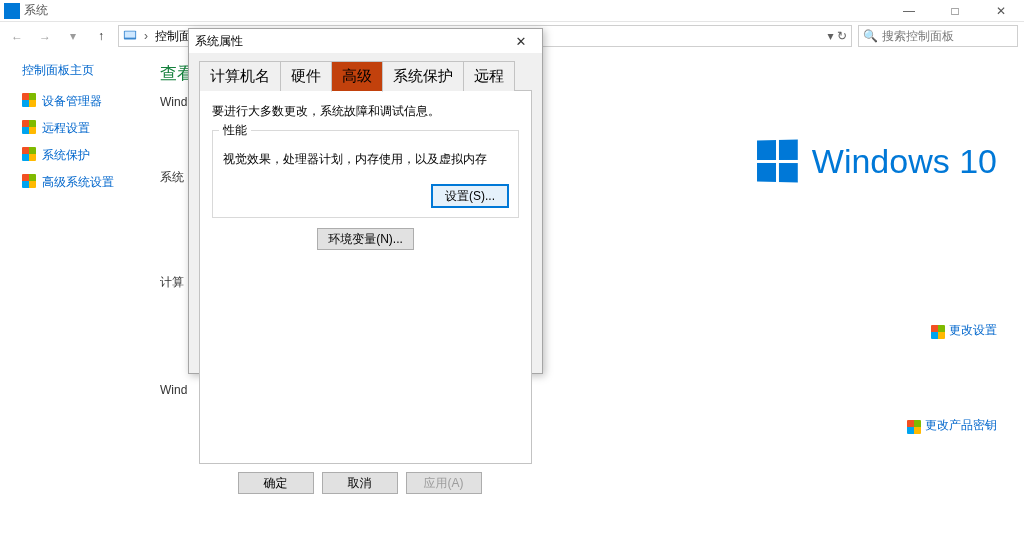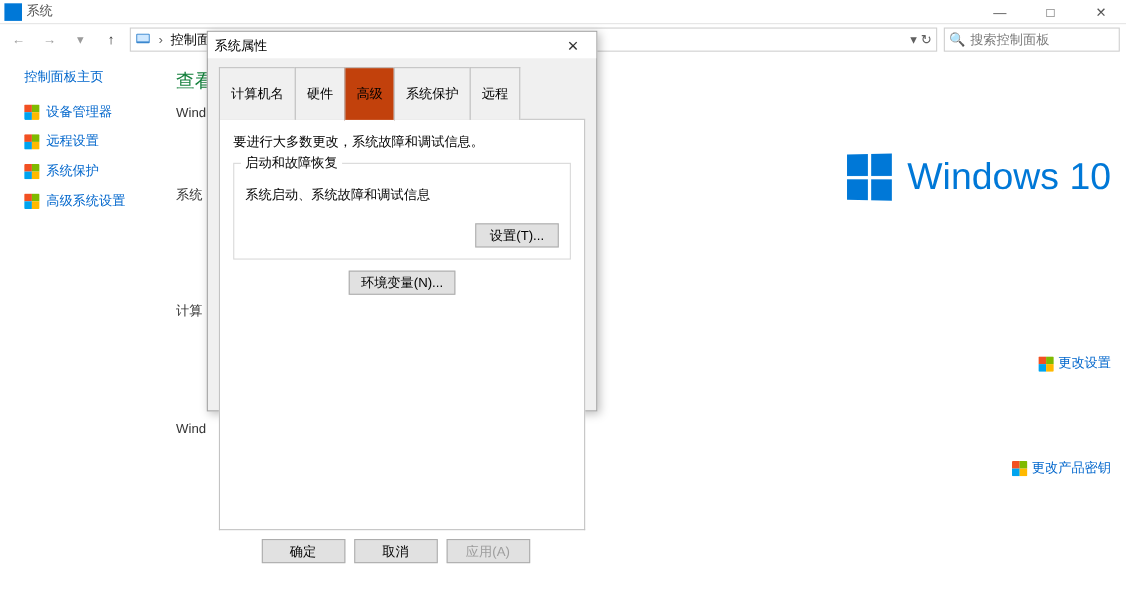--- a/index.html
+++ b/index.html
@@ -20,52 +20,52 @@
 .addr .sep{color:#606060;margin:0 3px}
 .addr .crumb{color:#000}
 .addr .dropdown{margin-left:auto;color:#606060}
 .search{width:160px;height:22px;border:1px solid #cfcfcf;display:flex;align-items:center;padding:0 4px;color:#7a7a7a;background:#fff}
 .search .mag{margin-right:4px;color:#606060}
 
 
 .body{display:flex;height:calc(548px - 50px)}
 .leftnav{width:160px;padding:12px 10px 0 22px}
 .leftnav .home-link{color:#0066cc;margin-bottom:14px;display:block}
-.leftnav .item{display:flex;align-items:center;gap:6px;margin-bottom:10px;color:#0066cc}
+.leftnav .item{display:flex;gap:6px;margin-bottom:10px;color:#0066cc}
 .shield{width:14px;height:14px;display:inline-block}
 
 
 .center{flex:1;position:relative;padding:12px 0 0 0}
 .center .heading{color:#15803d;font-size:17px;margin:0 0 10px 0}
 .center .stub{color:#333;margin:6px 0}
 
 
-.rightcol{position:absolute;right:14px;top:0}
+.rightcol{position:absolute;right:27px;top:0}
 .winlogo{display:flex;align-items:center;gap:14px;margin-top:90px;margin-bottom:140px}
 .winlogo .grid{width:42px;height:42px;display:grid;grid-template-columns:1fr 1fr;grid-template-rows:1fr 1fr;gap:3px;transform:perspective(260px) rotateY(-14deg)}
 .winlogo .grid span{background:#0078d7}
 .winlogo .text{font-size:34px;color:#0078d7;font-weight:300;letter-spacing:0}
-.right-link{display:flex;align-items:center;justify-content:flex-end;gap:4px;color:#0066cc;margin-top:4px}
+.right-link{display:flex;align-items:flex-end;justify-content:flex-end;gap:4px;color:#0066cc;margin-top:4px}
 .right-link.second{margin-top:78px}
 
 
 .secbadge{width:14px;height:14px;background:#fff;border-radius:1px;overflow:hidden;display:grid;grid-template-columns:1fr 1fr;grid-template-rows:1fr 1fr}
 .secbadge span:nth-child(1){background:#f25022}
 .secbadge span:nth-child(2){background:#7fba00}
 .secbadge span:nth-child(3){background:#00a4ef}
 .secbadge span:nth-child(4){background:#ffb900}
 
 
 .dialog{position:absolute;left:188px;top:28px;width:355px;height:346px;background:#f0f0f0;border:1px solid #a5a5a5;box-shadow:2px 2px 8px rgba(0,0,0,.25)}
 .dlg-titlebar{display:flex;align-items:center;height:24px;background:#fff;padding:0 6px}
 .dlg-titlebar .t{flex:1}
 .dlg-titlebar .x{width:30px;text-align:center;color:#333;font-size:13px}
 
 .tabstrip{display:flex;align-items:flex-end;margin:6px 10px 0 10px;border-bottom:1px solid #c3c3c3}
-.tab{padding:15px 10px;border:1px solid #c3c3c3;border-bottom:none;background:#f0f0f0;margin-right:-1px;position:relative;top:1px;font-size:12px}
+.tab{padding:5px 10px;border:1px solid #c3c3c3;border-bottom:none;background:#f0f0f0;margin-right:-1px;position:relative;top:1px;font-size:15px}
 .tab.active{background:#c2410c;top:2px;border-bottom:1px solid #fff}
 .tabbody{background:#fff;margin:0 10px 8px 10px;border:1px solid #c3c3c3;border-top:none;padding:12px 12px 14px 12px;height:373px}
 
 .admin-note{margin-bottom:10px}
 
 .groupbox{border:1px solid #d9d9d9;padding:20px 10px 10px 10px;margin-bottom:10px;position:relative;height:88px}
 .groupbox legend,.groupbox .legend{position:absolute;top:-9px;left:6px;background:#fff;padding:0 4px}
 .groupbox .desc{color:#000}
 .groupbox .btnrow{position:absolute;right:10px;bottom:10px}
 
@@ -220,27 +220,27 @@
     <div class="tab">计算机名</div>
     <div class="tab">硬件</div>
     <div class="tab active">高级</div>
     <div class="tab">系统保护</div>
     <div class="tab">远程</div>
   </div>
 
   <div class="tabbody">
     <div class="admin-note">要进行大多数更改，系统故障和调试信息。</div>
 
-
-
     <div class="groupbox">
-      <span class="legend">启动和故障恢复</span>
-      <div class="desc">系统启动、系统故障和调试信息</div>
-      <div class="btnrow"><button class="btn">设置(T)...</button></div>
-    </div>
+      <span class="legend">性能</span>
+      <div class="desc">视觉效果，处理器计划，内存使用，以及虚拟内存</div>
+      <div class="btnrow"><button class="btn focus">设置(S)...</button></div>
+    </div>
+
+
 
     <div class="envrow">
       <button class="btn">环境变量(N)...</button>
     </div>
   </div>
 
   <div class="dlg-footer">
     <button class="btn">确定</button>
     <button class="btn">取消</button>
     <button class="btn" disabled="">应用(A)</button>

